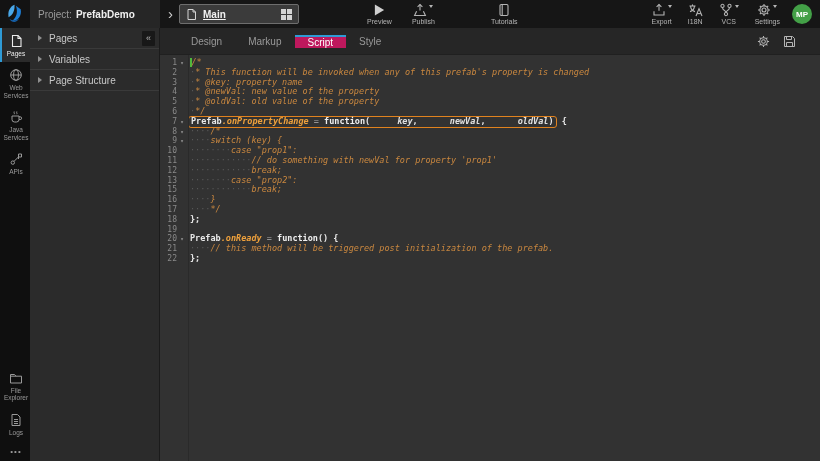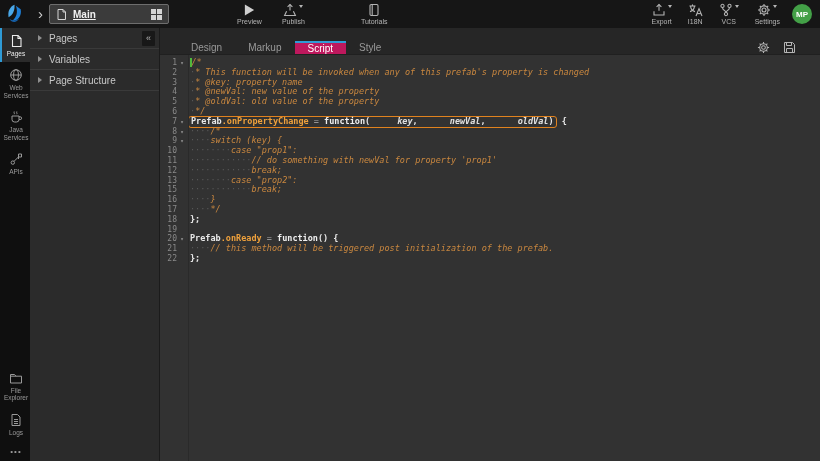--- a/index.html
+++ b/index.html
@@ -49,56 +49,60 @@
   .panel { width:130px; background:#2b2b2b; border-right:1px solid #1b1b1b; flex-shrink:0; }
   .panel-row { height:21px; display:flex; align-items:center; gap:7px; padding:0 4px 0 8px;
     border-bottom:1px solid #3a3a3a; color:#c8c8c8; font-size:10px; cursor:default; }
   .tri { width:0; height:0; border-top:3px solid transparent; border-bottom:3px solid transparent;
     border-left:4px solid #8f8f8f; }
   .collapse-btn { margin-left:auto; width:13px; height:15px; background:#181818; color:#b5b5b5;
     font-size:9px; line-height:14px; text-align:center; border-radius:1px; }
 
   
   .main { flex:1; display:flex; flex-direction:column; min-width:0; }
-  .tabbar { height:27px; background:#262626; display:flex; align-items:flex-end; padding-left:18px;
+  .tabbar { height:27px; background:#262626; display:flex; align-items:center; padding-left:18px;
     border-bottom:1px solid #202020; }
   .tab { display:flex; align-items:center; padding:0 13px; color:#999; font-size:10px; cursor:default; }
   .tab.active { background:#be185d; color:#fff; border-top:2px solid #2f9bd6; }
   .tab-icons { margin-left:auto; display:flex; align-items:center; gap:13px; padding-right:24px; }
   .tabbar-icon { display:flex; align-items:center; }
 
   
   .editor { flex:1; background:#323232; position:relative; padding-top:3px;
     font-family:"DejaVu Sans Mono", monospace; font-size:8.5px; overflow:hidden; }
   .gutter-divider { position:absolute; left:28px; top:0; bottom:0; width:1px; background:#2a2a2a; }
   .code-line { display:flex; height:9.8px; line-height:9.8px; white-space:pre; }
   .ln { width:17px; text-align:right; color:#8a8a8a; font-size:8px; flex-shrink:0; }
   .fold { width:10px; text-align:center; color:#9a9a9a; font-size:6px; flex-shrink:0; }
   .code-text { padding-left:3px; white-space:pre; }
   .tok-comment { color:#c9873f; font-style:italic; }
   .tok-plain { color:#e8e8e8; font-weight:bold; }
   .tok-kw { color:#f0f0f0; font-weight:bold; }
   .tok-arg { color:#e0e0e0; font-weight:bold; font-style:italic;margin-left:27px; }
   .tok-op { color:#b0b0b0; }
-  .tok-func { color:#efa13c; font-weight:bold; }
+  .tok-func { color:#efa13c; font-weight:bold;font-style:italic; }
   .tok-ws { color:#585858; }
   .hl-box { display:inline-block; border:1.5px solid #e0821e; border-radius:3px;
     padding:0 2px; margin:-2px 0 -2px -2px; line-height:9.8px; }
   .cursor { display:inline-block; width:1.5px; height:9px; background:#50b83c; vertical-align:text-bottom; }
 </style>
 </head>
 <body>
 
 <div class="topbar">
   <div class="logo">
     <svg width="22" height="22" viewBox="0 0 24 24">
       <path d="M11.5 2 C6.5 4 3.8 9 5 15.5 C9.5 13.5 11.8 8.5 11.5 2 Z" fill="#4aa8e8"></path>
       <path d="M13 3 C15.2 9.5 14.2 15.5 8.8 19.5 C15.5 19.5 19.6 14 18.2 6.8 Z" fill="#1e7fd6"></path>
       <path d="M6 17.5 C9 19.6 13.5 19.6 16.5 17 C14 21.8 8.5 22 6 17.5 Z" fill="#155fa8"></path>
     </svg>
+  </div>
+  <div class="project-block">
+    <span class="project-label">Project:</span>
+    <span class="project-name">PrefabDemo</span>
   </div>
   <span class="crumb-chevron">›</span>
   <div class="main-select">
     <span class="ms-doc">
       <svg width="11" height="13" viewBox="0 0 11 13" fill="none" stroke="#d5d5d5" stroke-width="1">
         <path d="M2 1.5 H7 L9.5 4 V11.5 H2 Z"></path>
           <path d="M7 1.5 V4 H9.5"></path>
       </svg>
     </span>
     <span class="ms-label">Main</span>

